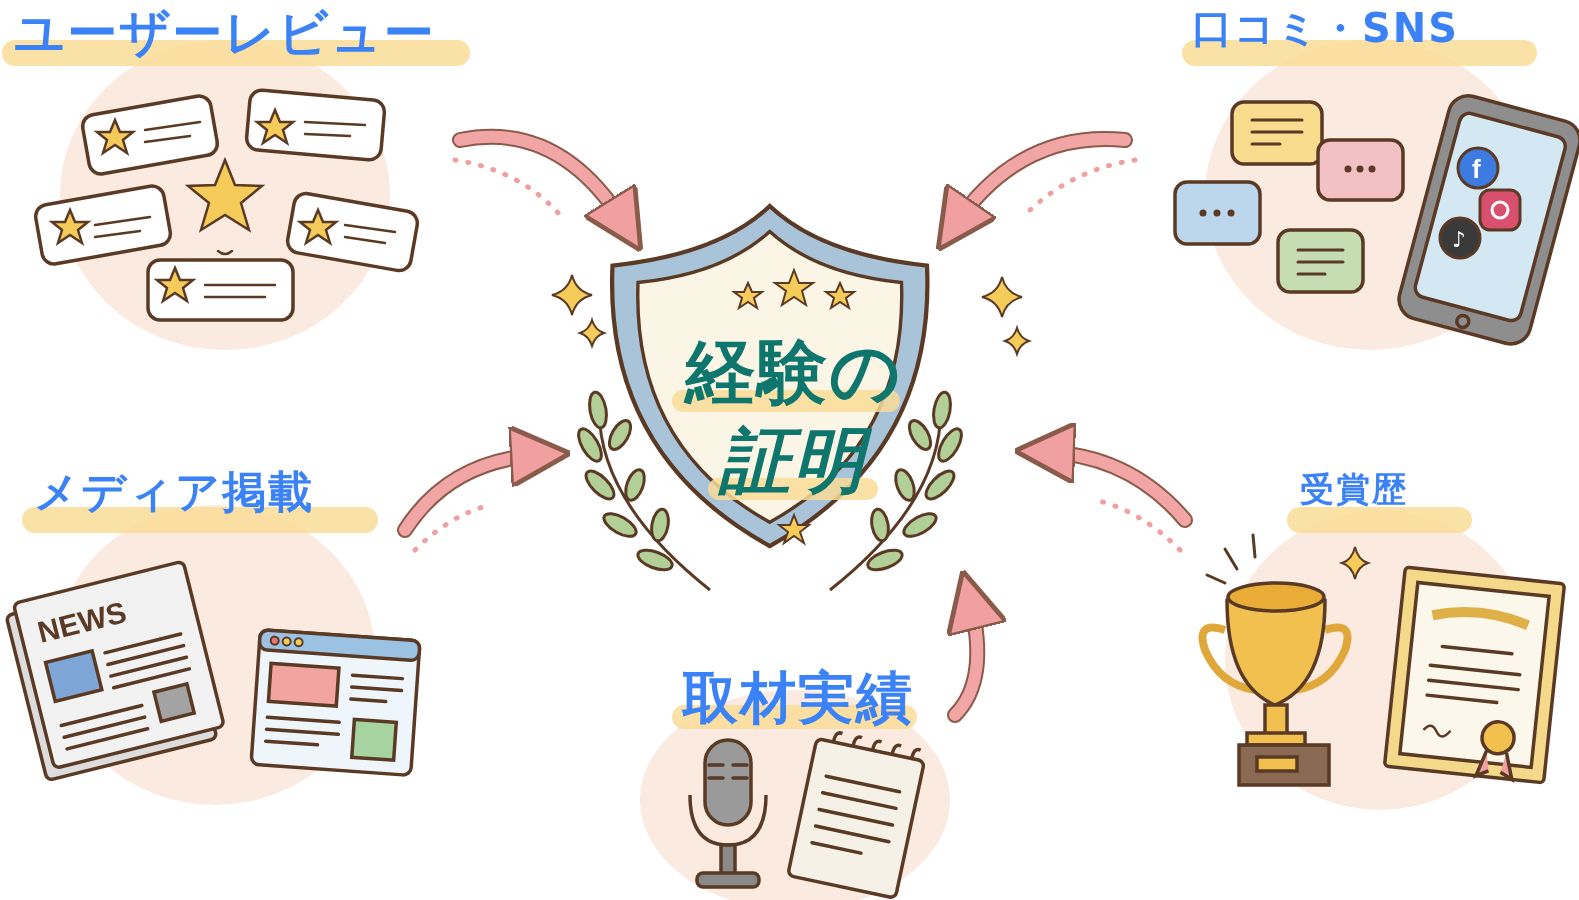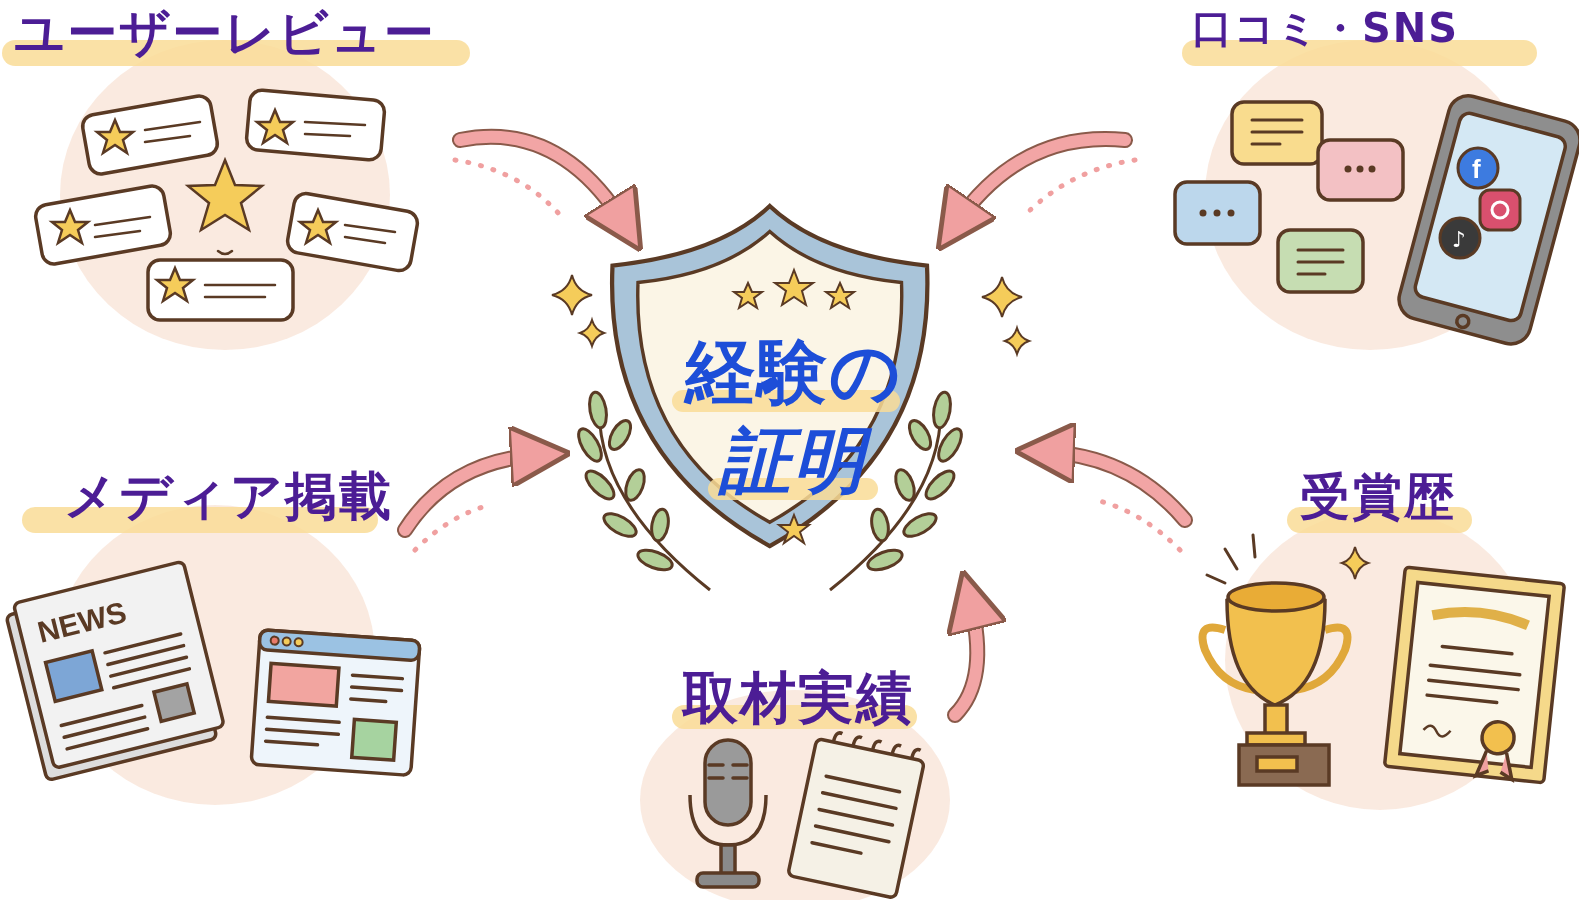--- a/index.html
+++ b/index.html
@@ -1,23 +1,23 @@
 <!DOCTYPE html>
 <html><head>
 <meta charset="utf-8">
 <style>
   html, body { margin:0; padding:0; background:#ffffff; }
   body { width:1579px; height:900px; position:relative; overflow:hidden;
          font-family:"DejaVu Sans", sans-serif; color:#4a2e1c; }
   .blob { position:absolute; border-radius:50%; background:#f9e6da; opacity:.85; }
-  .label { position:absolute; font-weight:bold; color:#4c1d95; letter-spacing:2px;
+  .label { position:absolute; font-weight:bold; color:#3b82f6; letter-spacing:2px;
            white-space:nowrap; z-index:3; line-height:1; }
   .hl { position:absolute; background:#f9dc96; border-radius:14px; opacity:.85; z-index:2; }
   svg { position:absolute; overflow:visible; }
-  .center-text { position:absolute; font-weight:bold; color:#1d4ed8; white-space:nowrap;
+  .center-text { position:absolute; font-weight:bold; color:#0f766e; white-space:nowrap;
                  z-index:5; letter-spacing:2px; line-height:1; text-align:center; }
 </style>
 </head>
 <body>
 
 <div class="blob" style="left:60px;top:40px;width:330px;height:310px;"></div>
 <div class="blob" style="left:1205px;top:40px;width:330px;height:310px;"></div>
 <div class="blob" style="left:55px;top:505px;width:320px;height:300px;"></div>
 <div class="blob" style="left:1225px;top:510px;width:310px;height:300px;"></div>
 <div class="blob" style="left:640px;top:690px;width:310px;height:220px;"></div>
@@ -25,25 +25,25 @@
 <div>
   <div class="hl" style="left:2px;top:40px;width:468px;height:26px;"></div>
   <div class="label" style="left:14px;top:8px;font-size:50px;">ユーザーレビュー</div>
 </div>
 <div>
   <div class="hl" style="left:1182px;top:40px;width:355px;height:26px;"></div>
   <div class="label" style="left:1192px;top:8px;font-size:40px;">口コミ・SNS</div>
 </div>
 <div>
   <div class="hl" style="left:22px;top:507px;width:356px;height:26px;"></div>
-  <div class="label" style="left:34px;top:470px;font-size:52px;margin-left:30px;">メディア掲載</div>
+  <div class="label" style="left:34px;top:470px;font-size:44px;">メディア掲載</div>
 </div>
 <div>
   <div class="hl" style="left:1287px;top:507px;width:185px;height:26px;"></div>
-  <div class="label" style="left:1300px;top:472px;font-size:50px;">受賞歴</div>
+  <div class="label" style="left:1300px;top:472px;font-size:34px;">受賞歴</div>
 </div>
 <div>
   <div class="hl" style="left:672px;top:705px;width:245px;height:24px;"></div>
   <div class="label" style="left:682px;top:670px;font-size:56px;">取材実績</div>
 </div>
 
 <svg width="1579" height="900" style="left:0;top:0;z-index:1;">
   <defs>
     <marker id="ah" viewBox="0 0 10 10" refX="5" refY="5" markerWidth="5" markerHeight="5" orient="auto">
       <path d="M0,0 L10,5 L0,10 z" fill="#f0a0a0" stroke="#8a5a4a" stroke-width="0.8"></path>

